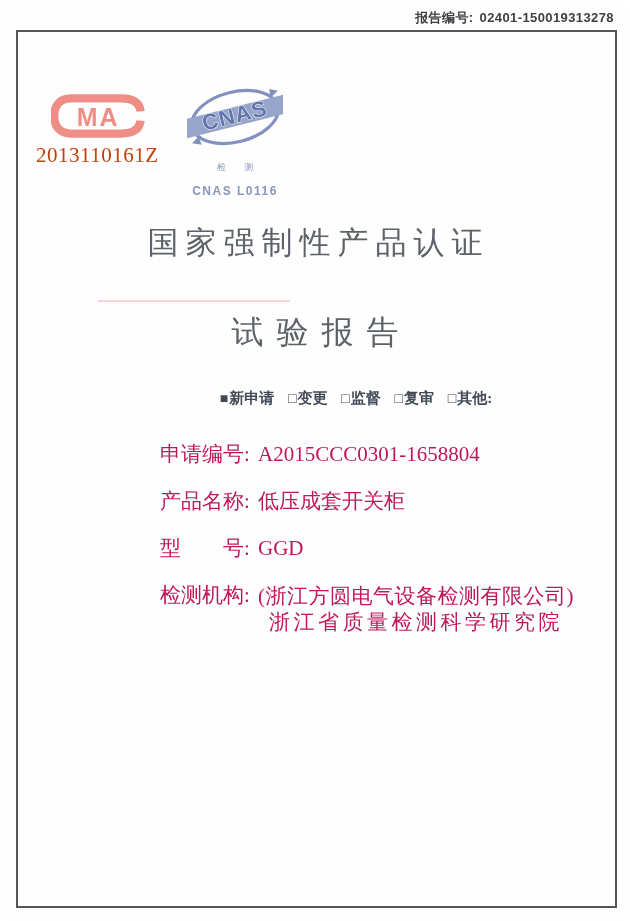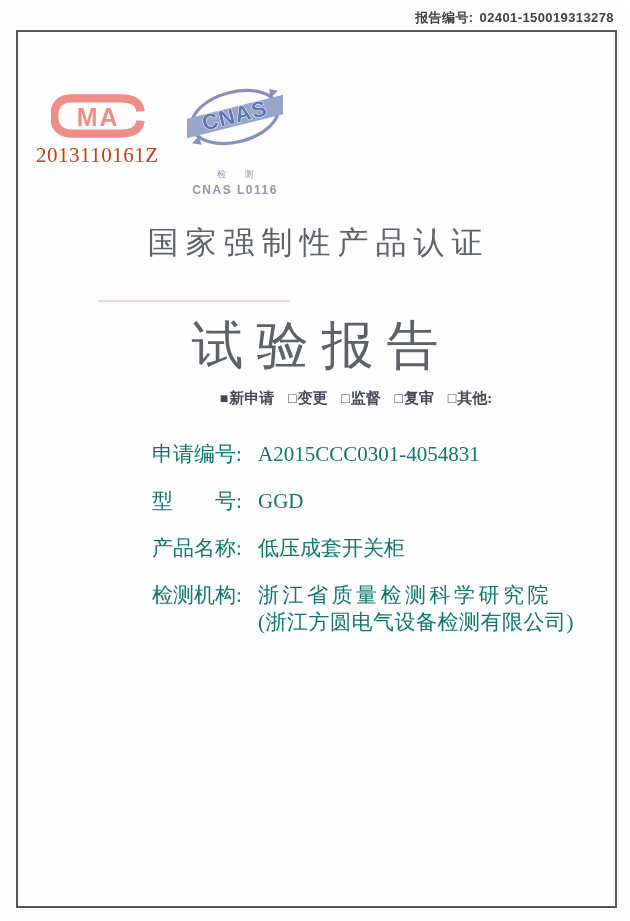--- a/index.html
+++ b/index.html
@@ -28,54 +28,54 @@
   .cma { position:absolute; left:36px; top:92px; width:126px; }
   .cma svg { display:block; margin:0 auto; }
   .cma-number {
     margin-top:3px; font-size:21px; color:#c2410c; letter-spacing:.5px;
     font-family:"Liberation Serif","DejaVu Serif",serif;
   }
 
   
   .cnas { position:absolute; left:180px; top:80px; width:110px; text-align:center; color:#8a95bb; }
   .cnas svg { display:block; margin:0 auto; }
-  .cnas-caption { font-size:9px; letter-spacing:8px; margin-top:12px; text-indent:8px; }
+  .cnas-caption { font-size:9px; letter-spacing:8px; margin-top:5px; text-indent:8px; }
   .cnas-code {
-    font-size:12px; font-weight:700; letter-spacing:1.5px; margin-top:2px;
+    font-size:12px; font-weight:700; letter-spacing:1.5px; margin-top:10px;
     font-family:"Liberation Sans","DejaVu Sans",sans-serif;
   }
 
   
   .scan-line {
     position:absolute; left:98px; top:300px; width:192px; height:2px;
     background:rgba(243,160,170,.45);
   }
 
   
   .title-main {
     position:absolute; top:222px; left:0; width:100%; text-align:center;
     font-size:31px; letter-spacing:7px; color:#5d6268; white-space:nowrap;
     text-indent:7px;
   }
   .title-sub {
     position:absolute; top:311px; left:0; width:100%; text-align:center;
-    font-size:52px; letter-spacing:13px; color:#5d6268; white-space:nowrap;
+    font-size:32px; letter-spacing:13px; color:#5d6268; white-space:nowrap;
     text-indent:13px;
   }
 
   
   .apptype {
     position:absolute; top:389px; left:0; width:100%; text-align:center;
     font-size:15px; font-weight:700; color:#414956; white-space:nowrap;padding-left:41px;
   }
   .apptype .opt { margin:0 5px; }
   .apptype .box { margin-right:1px; font-size:14px; }
 
   
-  .fields { position:absolute; left:152px; top:441px; width:430px; color:#0f766e; }
+  .fields { position:absolute; left:152px; top:441px; width:430px; color:#be185d;text-align:center; }
   .field-row { display:flex; align-items:flex-start; margin-bottom:21px; font-size:21px; line-height:26px; }
   .field-label { flex:none; width:106px; white-space:nowrap; }
   .field-value { white-space:nowrap; }
   .field-row.row-org { margin-bottom:10px; }
   .value-spaced { letter-spacing:3.5px; }
   .value-line2 { letter-spacing:.5px; margin-top:1px; }
 
   
   .cqc { position:absolute; top:669px; left:50%; transform:translateX(-50%); }
 </style>
@@ -124,33 +124,33 @@
     <span class="opt"><span class="box">■</span><span>新申请</span></span>
     <span class="opt"><span class="box">□</span><span>变更</span></span>
     <span class="opt"><span class="box">□</span><span>监督</span></span>
     <span class="opt"><span class="box">□</span><span>复审</span></span>
     <span class="opt"><span class="box">□</span><span>其他:</span></span>
   </div>
 
   <div class="fields">
     <div class="field-row">
       <div class="field-label">申请编号:</div>
-      <div class="field-value">A2015CCC0301-4054831</div>
+      <div class="field-value">A2015CCC0301-1658804</div>
+    </div>
+    <div class="field-row">
+      <div class="field-label">产品名称:</div>
+      <div class="field-value">低压成套开关柜</div>
     </div>
     <div class="field-row">
       <div class="field-label">型　　号:</div>
       <div class="field-value">GGD</div>
     </div>
-    <div class="field-row">
-      <div class="field-label">产品名称:</div>
-      <div class="field-value">低压成套开关柜</div>
-    </div>
     <div class="field-row row-org">
       <div class="field-label">检测机构:</div>
       <div>
+        <div class="field-value value-line2">(浙江方圆电气设备检测有限公司)</div>
         <div class="field-value value-spaced">浙江省质量检测科学研究院</div>
-        <div class="field-value value-line2">(浙江方圆电气设备检测有限公司)</div>
       </div>
     </div>
   </div>
 
 
 </div>
 
 </body></html>

